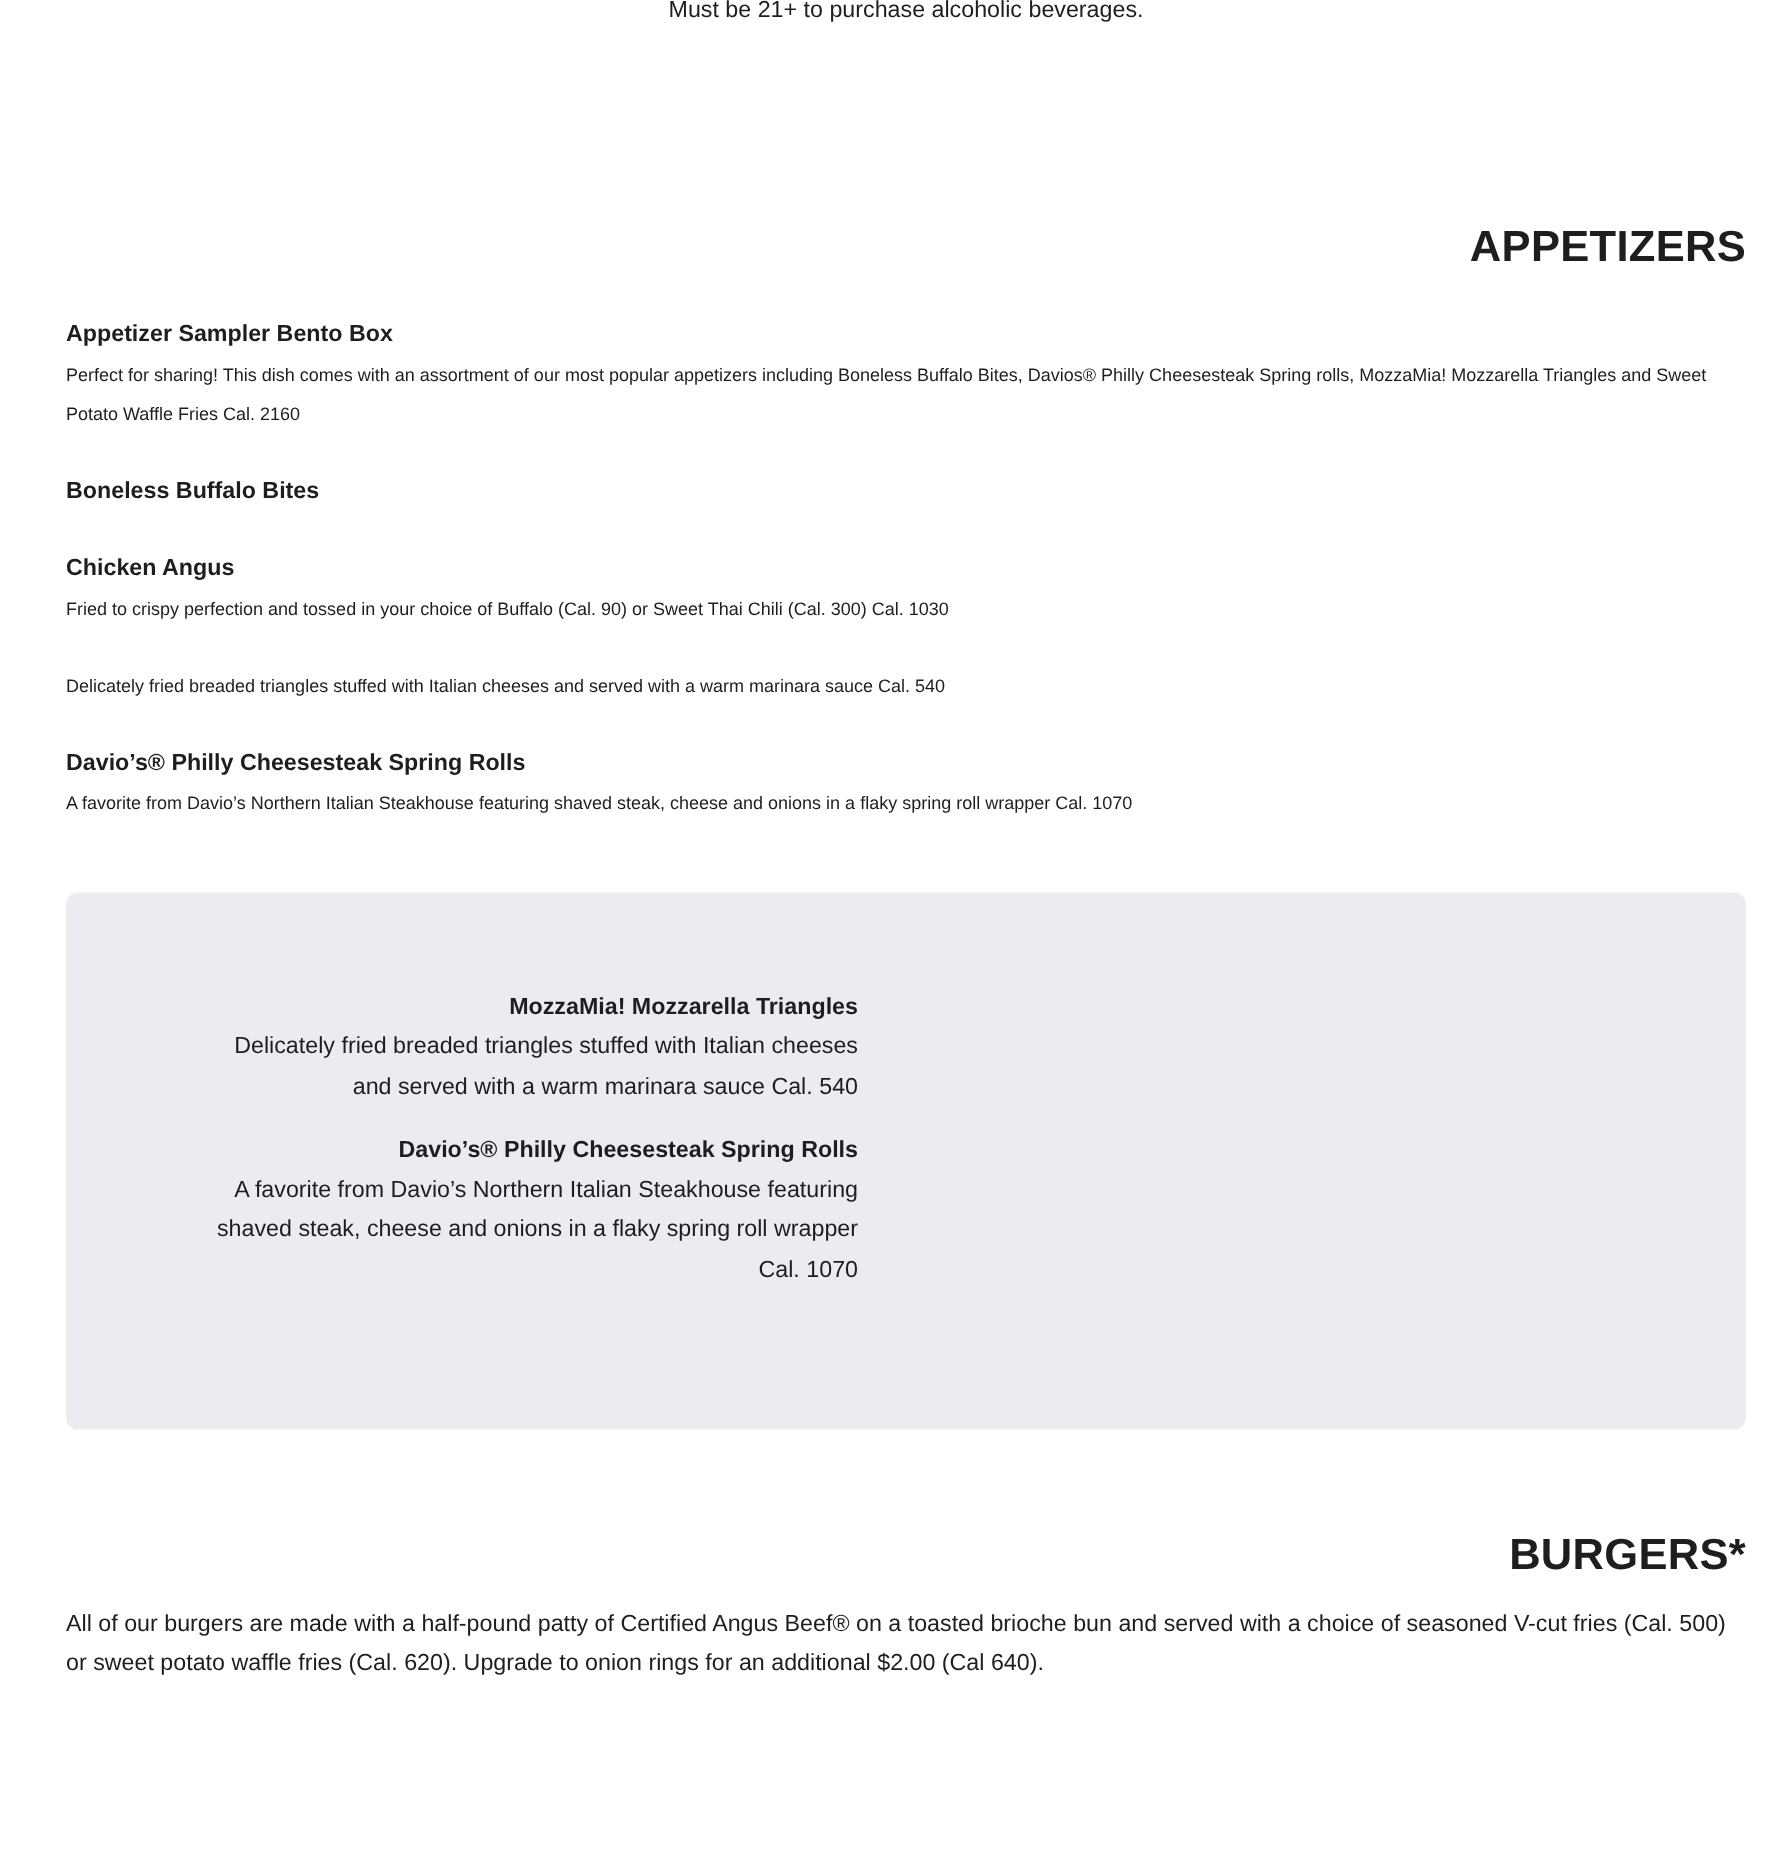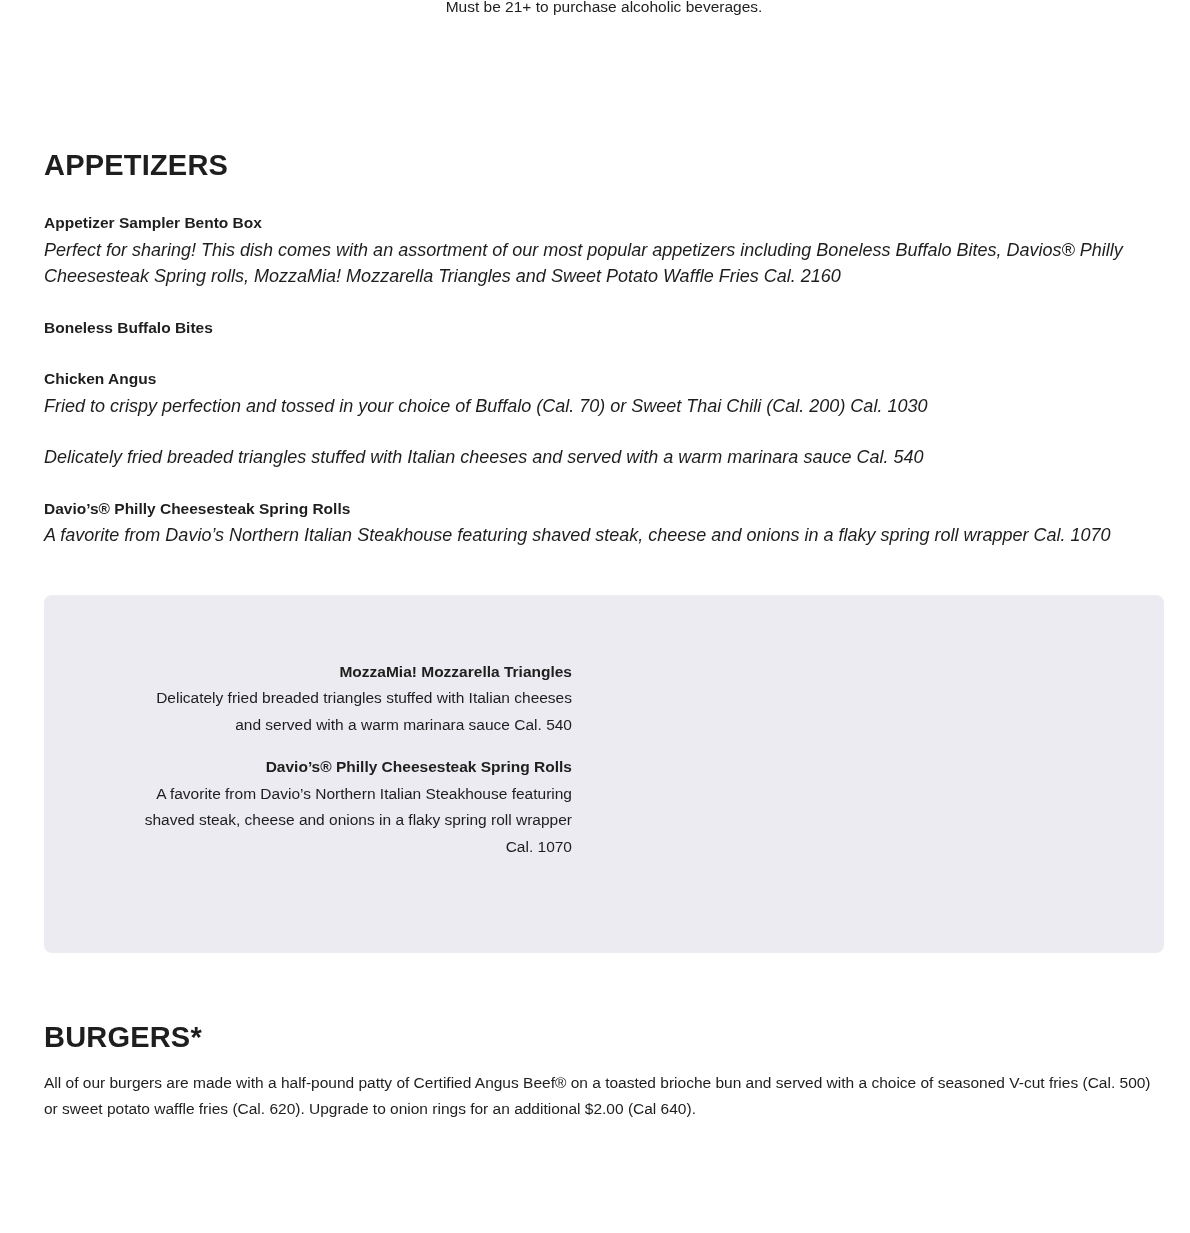--- a/index.html
+++ b/index.html
@@ -20,42 +20,41 @@
     margin-left: 44px;
   }
   .notice {
     text-align: center;
     font-size: 15.5px;
     line-height: 18px;
     padding-top: 0px;
     margin-top: -2px;
   }
   .section-title {
-    text-align: left;
+    text-align: right;
     font-size: 29px;
     font-weight: 700;
     margin: 0;
     letter-spacing: 0.2px;
   }
   .appetizers-title { margin-top: 133px; margin-bottom: 28px; }
   .menu-item { margin-bottom: 25px; }
   .item-name {
     font-size: 15.5px;
     font-weight: 700;
     line-height: 26.5px;
   }
   .item-tag {
     font-weight: 400;
     font-size: 14.5px;
   }
   .item-desc {
-    font-size: 18px;
+    font-size: 12px;
     font-weight: 400;
     line-height: 26.5px;
-    font-style: italic;
   }
   .featured-card {
     margin-top: 46px;
     width: 1120px;
     height: 358px;
     background: #ebebf1;
     border-radius: 8px;
     padding-top: 64px;
   }
   .featured-text {
@@ -97,21 +96,21 @@
       <div class="item-desc">Perfect for sharing! This dish comes with an assortment of our most popular appetizers including Boneless Buffalo Bites, Davios® Philly Cheesesteak Spring rolls, MozzaMia! Mozzarella Triangles and Sweet Potato Waffle Fries Cal. 2160</div>
     </div>
 
 
     <div class="menu-item">
       <div class="item-name"><span>Boneless Buffalo Bites</span></div>
     </div>
 
     <div class="menu-item">
       <div class="item-name"><span>Chicken Angus</span></div>
-      <div class="item-desc">Fried to crispy perfection and tossed in your choice of Buffalo (Cal. 70) or Sweet Thai Chili (Cal. 200) Cal. 1030</div>
+      <div class="item-desc">Fried to crispy perfection and tossed in your choice of Buffalo (Cal. 90) or Sweet Thai Chili (Cal. 300) Cal. 1030</div>
     </div>
 
     <div class="menu-item">
       <div class="item-desc">Delicately fried breaded triangles stuffed with Italian cheeses and served with a warm marinara sauce Cal. 540</div>
     </div>
 
     <div class="menu-item">
       <div class="item-name"><span>Davio’s® Philly Cheesesteak Spring Rolls</span></div>
       <div class="item-desc">A favorite from Davio’s Northern Italian Steakhouse featuring shaved steak, cheese and onions in a flaky spring roll wrapper Cal. 1070</div>
     </div>

